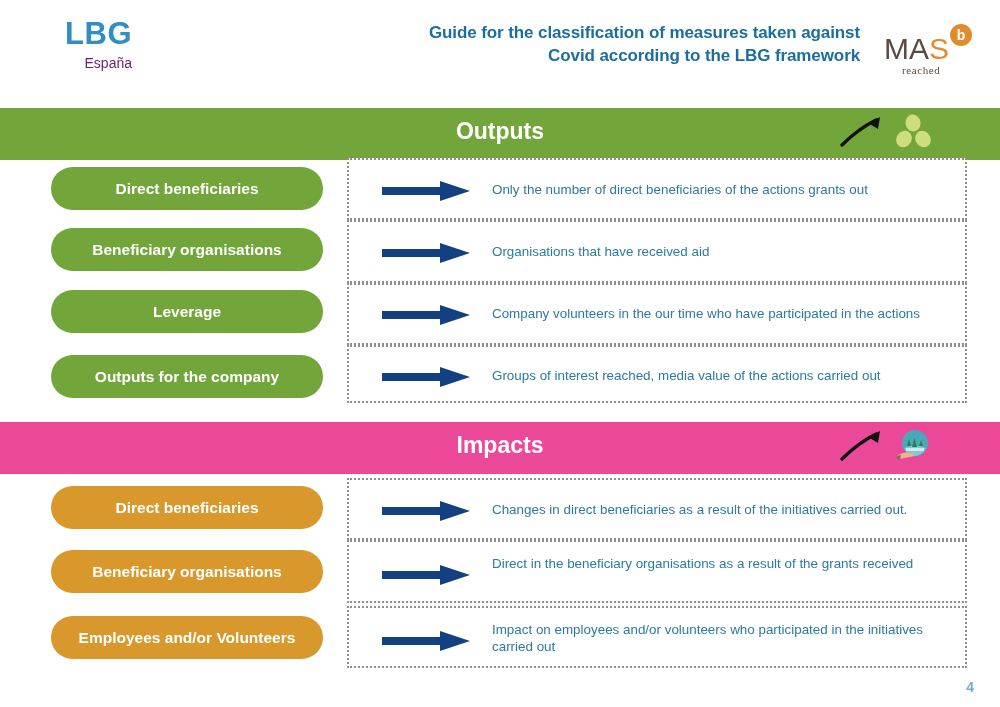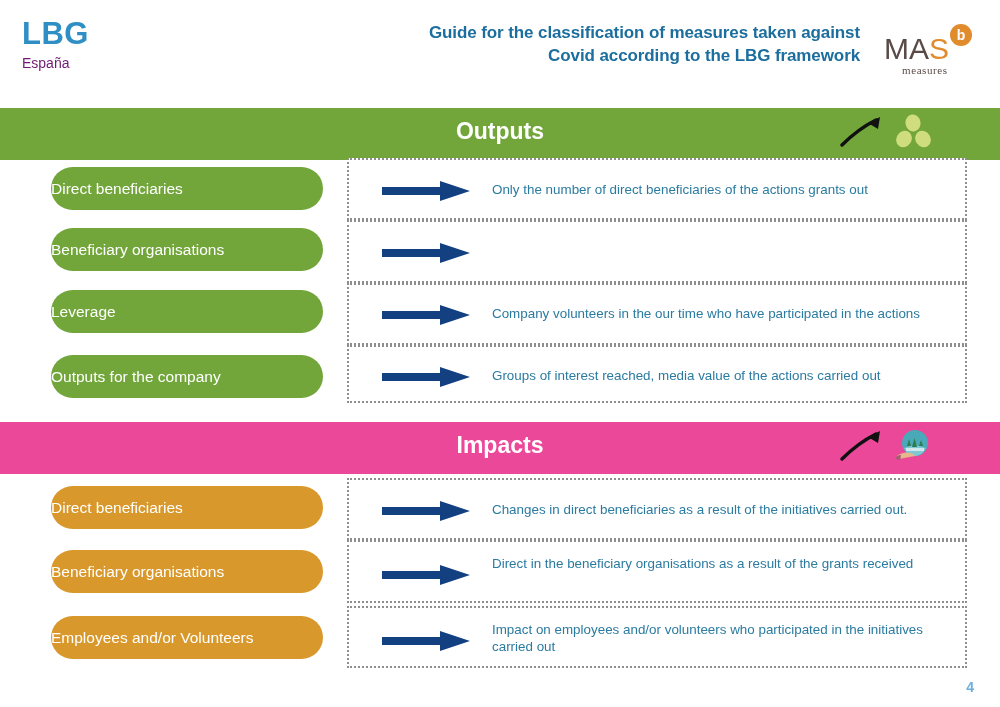--- a/index.html
+++ b/index.html
@@ -21,21 +21,21 @@
     left: 0; top: 0;
     width: 1000px;
     height: 108px;
     background: #ffffff;
   }
   .logo-lbg {
     position: absolute;
     left: 22px;
     top: 18px;
     width: 110px;
-    text-align: left;
+    text-align: right;
     line-height: 1;
   }
   .logo-lbg-main {
     font-size: 31px;
     font-weight: bold;
     color: #2f8fc4;
     letter-spacing: 0.5px;
   }
   .logo-lbg-sub {
     font-size: 14px;
@@ -133,22 +133,22 @@
 
   
   .pill {
     position: absolute;
     left: 51px;
     width: 272px;
     height: 43px;
     border-radius: 21.5px;
     color: #ffffff;
     font-size: 15.5px;
-    font-weight: normal;
-    text-align: left;
+    font-weight: bold;
+    text-align: center;
     line-height: 43px;
     white-space: nowrap;
     overflow: hidden;
   }
   .pill.green  { background: #72a63a; }
   .pill.orange { background: #d9982b; }
 
   
   .row-box {
     position: absolute;
@@ -194,21 +194,21 @@
   </div>
 
   <div class="main-title">
     <span>Guide for the classification of measures taken against</span><br>
     <span>Covid according to the LBG framework</span>
   </div>
 
   <div class="logo-mas">
     <div class="mas-word"><span>MA</span><span class="s-orange">S</span></div>
     <div class="mas-bcircle">b</div>
-    <div class="mas-sub">measures</div>
+    <div class="mas-sub">reached</div>
   </div>
 
 </div>
 
 <div class="banner green">
   <div class="banner-title">Outputs</div>
 
   <svg class="banner-arrow" viewBox="0 0 44 32">
     <path d="M2 30 C 10 22, 22 12, 36 5" stroke="#111111" stroke-width="3.4" fill="none" stroke-linecap="round"></path>
     <path d="M40 2 L 38 14 L 28 8 Z" fill="#111111"></path>
@@ -238,20 +238,21 @@
   <svg class="row-arrow" style="top:20px" viewBox="0 0 88 22">
     <path d="M0 7 L 58 7 L 58 1 L 88 11 L 58 21 L 58 15 L 0 15 Z" fill="#134080"></path>
   </svg>
   <div class="row-text" style="top:22px">Only the number of direct beneficiaries of the actions grants out</div>
 </div>
 
 <div class="row-box" style="top:220px; height:63px">
   <svg class="row-arrow" style="top:20px" viewBox="0 0 88 22">
     <path d="M0 7 L 58 7 L 58 1 L 88 11 L 58 21 L 58 15 L 0 15 Z" fill="#134080"></path>
   </svg>
+  <div class="row-text" style="top:22px">Organisations that have received aid</div>
 </div>
 
 <div class="row-box" style="top:283px; height:62px">
   <svg class="row-arrow" style="top:19px" viewBox="0 0 88 22">
     <path d="M0 7 L 58 7 L 58 1 L 88 11 L 58 21 L 58 15 L 0 15 Z" fill="#134080"></path>
   </svg>
   <div class="row-text" style="top:21px">Company volunteers in the our time who have participated in the actions</div>
 </div>
 
 <div class="row-box" style="top:345px; height:58px">

